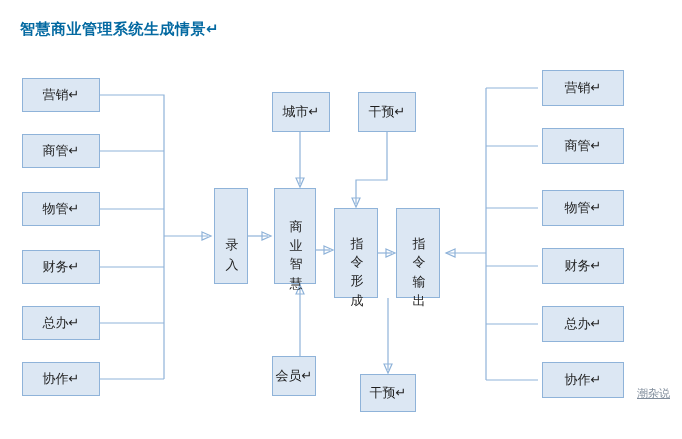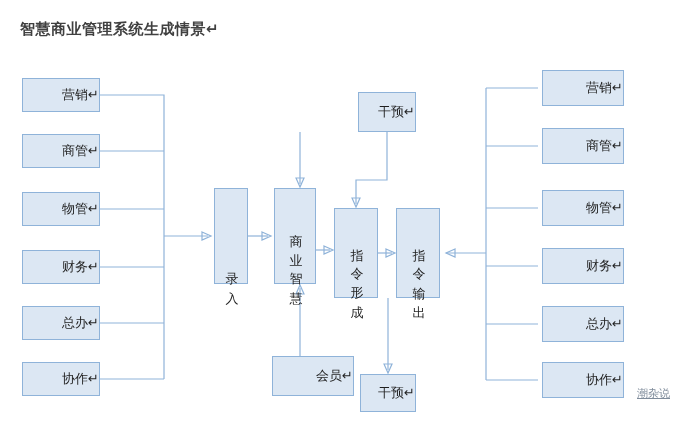--- a/index.html
+++ b/index.html
@@ -8,35 +8,35 @@
     background:#ffffff;
     font-family:"DejaVu Sans","Liberation Sans",sans-serif;
     overflow:hidden;
     position:relative;
   }
   #canvas{position:absolute;left:0;top:0;width:682px;height:439px;}
   .title{
     position:absolute;
     left:20px;top:20px;
     font-size:15px;
-    color:#404040;
+    color:#0369a1;
     font-weight:600;
     letter-spacing:0.5px;
     white-space:nowrap;
   }
   .node{
     position:absolute;
     box-sizing:border-box;
     background:#dce7f3;
     border:1px solid #8fb3d9;
     color:#1f1f1f;
     font-size:13px;
     display:flex;
     align-items:center;
-    justify-content:flex-end;
+    justify-content:center;
     text-align:center;
     line-height:1.15;
   }
   .node.vert{
     font-size:13px;
     writing-mode:vertical-rl;
     text-orientation:upright;
     letter-spacing:2px;
     padding-top:4px;
   }
@@ -122,20 +122,23 @@
   <div class="node" style="left:22px;top:250px;width:78px;height:34px;">
       <span>财务↵</span>
     </div>
   <div class="node" style="left:22px;top:306px;width:78px;height:34px;">
       <span>总办↵</span>
     </div>
   <div class="node" style="left:22px;top:362px;width:78px;height:34px;">
       <span>协作↵</span>
     </div>
 
+  <div class="node" style="left:272px;top:92px;width:58px;height:40px;">
+      <span>城市↵</span>
+    </div>
   <div class="node" style="left:358px;top:92px;width:58px;height:40px;">
       <span>干预↵</span>
     </div>
   <div class="node vert" style="left:214px;top:188px;width:34px;height:96px;">
       <span>录
 入</span>
     </div>
   <div class="node vert" style="left:274px;top:188px;width:42px;height:96px;">
       <span>商
 业
@@ -147,21 +150,21 @@
 令
 形
 成</span>
     </div>
   <div class="node vert" style="left:396px;top:208px;width:44px;height:90px;">
       <span>指
 令
 输
 出</span>
     </div>
-  <div class="node" style="left:272px;top:356px;width:82px;height:40px;">
+  <div class="node" style="left:272px;top:356px;width:44px;height:40px;">
       <span>会员↵</span>
     </div>
   <div class="node" style="left:360px;top:374px;width:56px;height:38px;">
       <span>干预↵</span>
     </div>
 
   <div class="node" style="left:542px;top:70px;width:82px;height:36px;">
       <span>营销↵</span>
     </div>
   <div class="node" style="left:542px;top:128px;width:82px;height:36px;">

